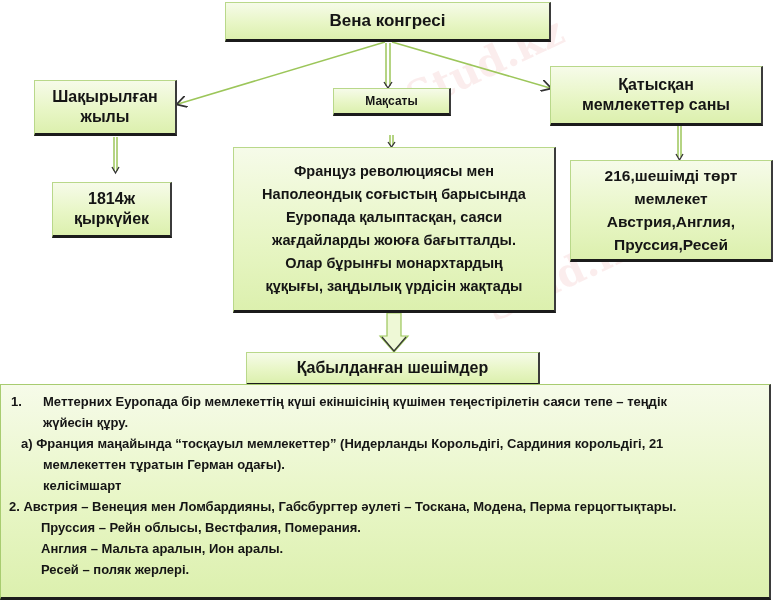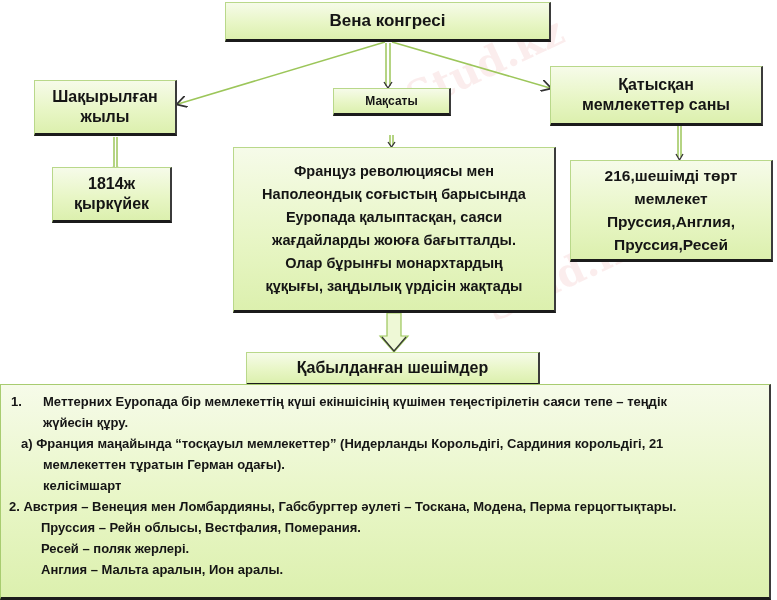--- a/index.html
+++ b/index.html
@@ -17,21 +17,21 @@
     border-right:2px solid #3b3b3b;
     box-sizing:border-box;
     display:flex; align-items:center; justify-content:center;
     text-align:center; font-weight:bold; color:#151515;
   }
   .t { line-height:1.25; }
   #vena { left:225px; top:2px; width:326px; height:40px; font-size:17px; }
   #year-title { left:34px; top:80px; width:143px; height:56px; font-size:16px; }
   #goal-title { left:333px; top:88px; width:118px; height:28px; font-size:12px; }
   #count-title { left:550px; top:66px; width:213px; height:60px; font-size:16px; }
-  #year-val { left:52px; top:167px; width:120px; height:56px; font-size:16px; }
+  #year-val { left:52px; top:182px; width:120px; height:56px; font-size:16px; }
   #goal-body { left:233px; top:147px; width:323px; height:166px; font-size:14.5px; padding:8px 26px; }
   #count-body { left:570px; top:160px; width:203px; height:102px; font-size:15.5px; padding:4px; }
   #decisions-title { left:246px; top:352px; width:294px; height:34px; font-size:16px;text-align:right; }
   #decisions-body {
     left:0px; top:384px; width:771px; height:216px;
     display:block; text-align:left; font-size:13px; padding:6px 10px 0 8px;
     border-left:1px solid #a8cc70; border-top:1px solid #a8cc70;
   }
   .line { position:relative; line-height:21px; white-space:nowrap; }
   .ind1 { padding-left:34px; }
@@ -120,35 +120,35 @@
     <div>жағдайларды жоюға бағытталды.</div>
     <div>Олар бұрынғы монархтардың</div>
     <div>құқығы, заңдылық үрдісін жақтады</div>
   </div>
 </div>
 
 <div class="box" id="count-body">
   <div class="t" style="line-height:23px;">
     <div>216,шешімді төрт</div>
     <div>мемлекет</div>
-    <div>Пруссия,Англия,</div>
+    <div>Австрия,Англия,</div>
     <div>Пруссия,Ресей</div>
   </div>
 </div>
 
 <div class="box" id="decisions-title">
   <span class="t">Қабылданған шешімдер</span>
 </div>
 
 <div class="box" id="decisions-body">
   <div class="line ind1">
     <span class="num">1.</span>
     <span>Меттерних Еуропада бір мемлекеттің күші екіншісінің күшімен теңестірілетін саяси тепе – теңдік</span>
   </div>
   <div class="line ind1">жүйесін құру.</div>
   <div class="line ind2">а) Франция маңайында “тосқауыл мемлекеттер” (Нидерланды Корольдігі, Сардиния корольдігі, 21</div>
   <div class="line ind1">мемлекеттен тұратын Герман одағы).</div>
   <div class="line ind1">келісімшарт</div>
   <div class="line">2. Австрия – Венеция мен Ломбардияны, Габсбургтер әулеті – Тоскана, Модена, Перма герцогтықтары.</div>
   <div class="line ind4">Пруссия – Рейн облысы, Вестфалия, Померания.</div>
+  <div class="line ind4">Англия – Мальта аралын, Ион аралы.</div>
   <div class="line ind4">Ресей – поляк жерлері.</div>
-  <div class="line ind4">Англия – Мальта аралын, Ион аралы.</div>
 </div>
 
 </body></html>

